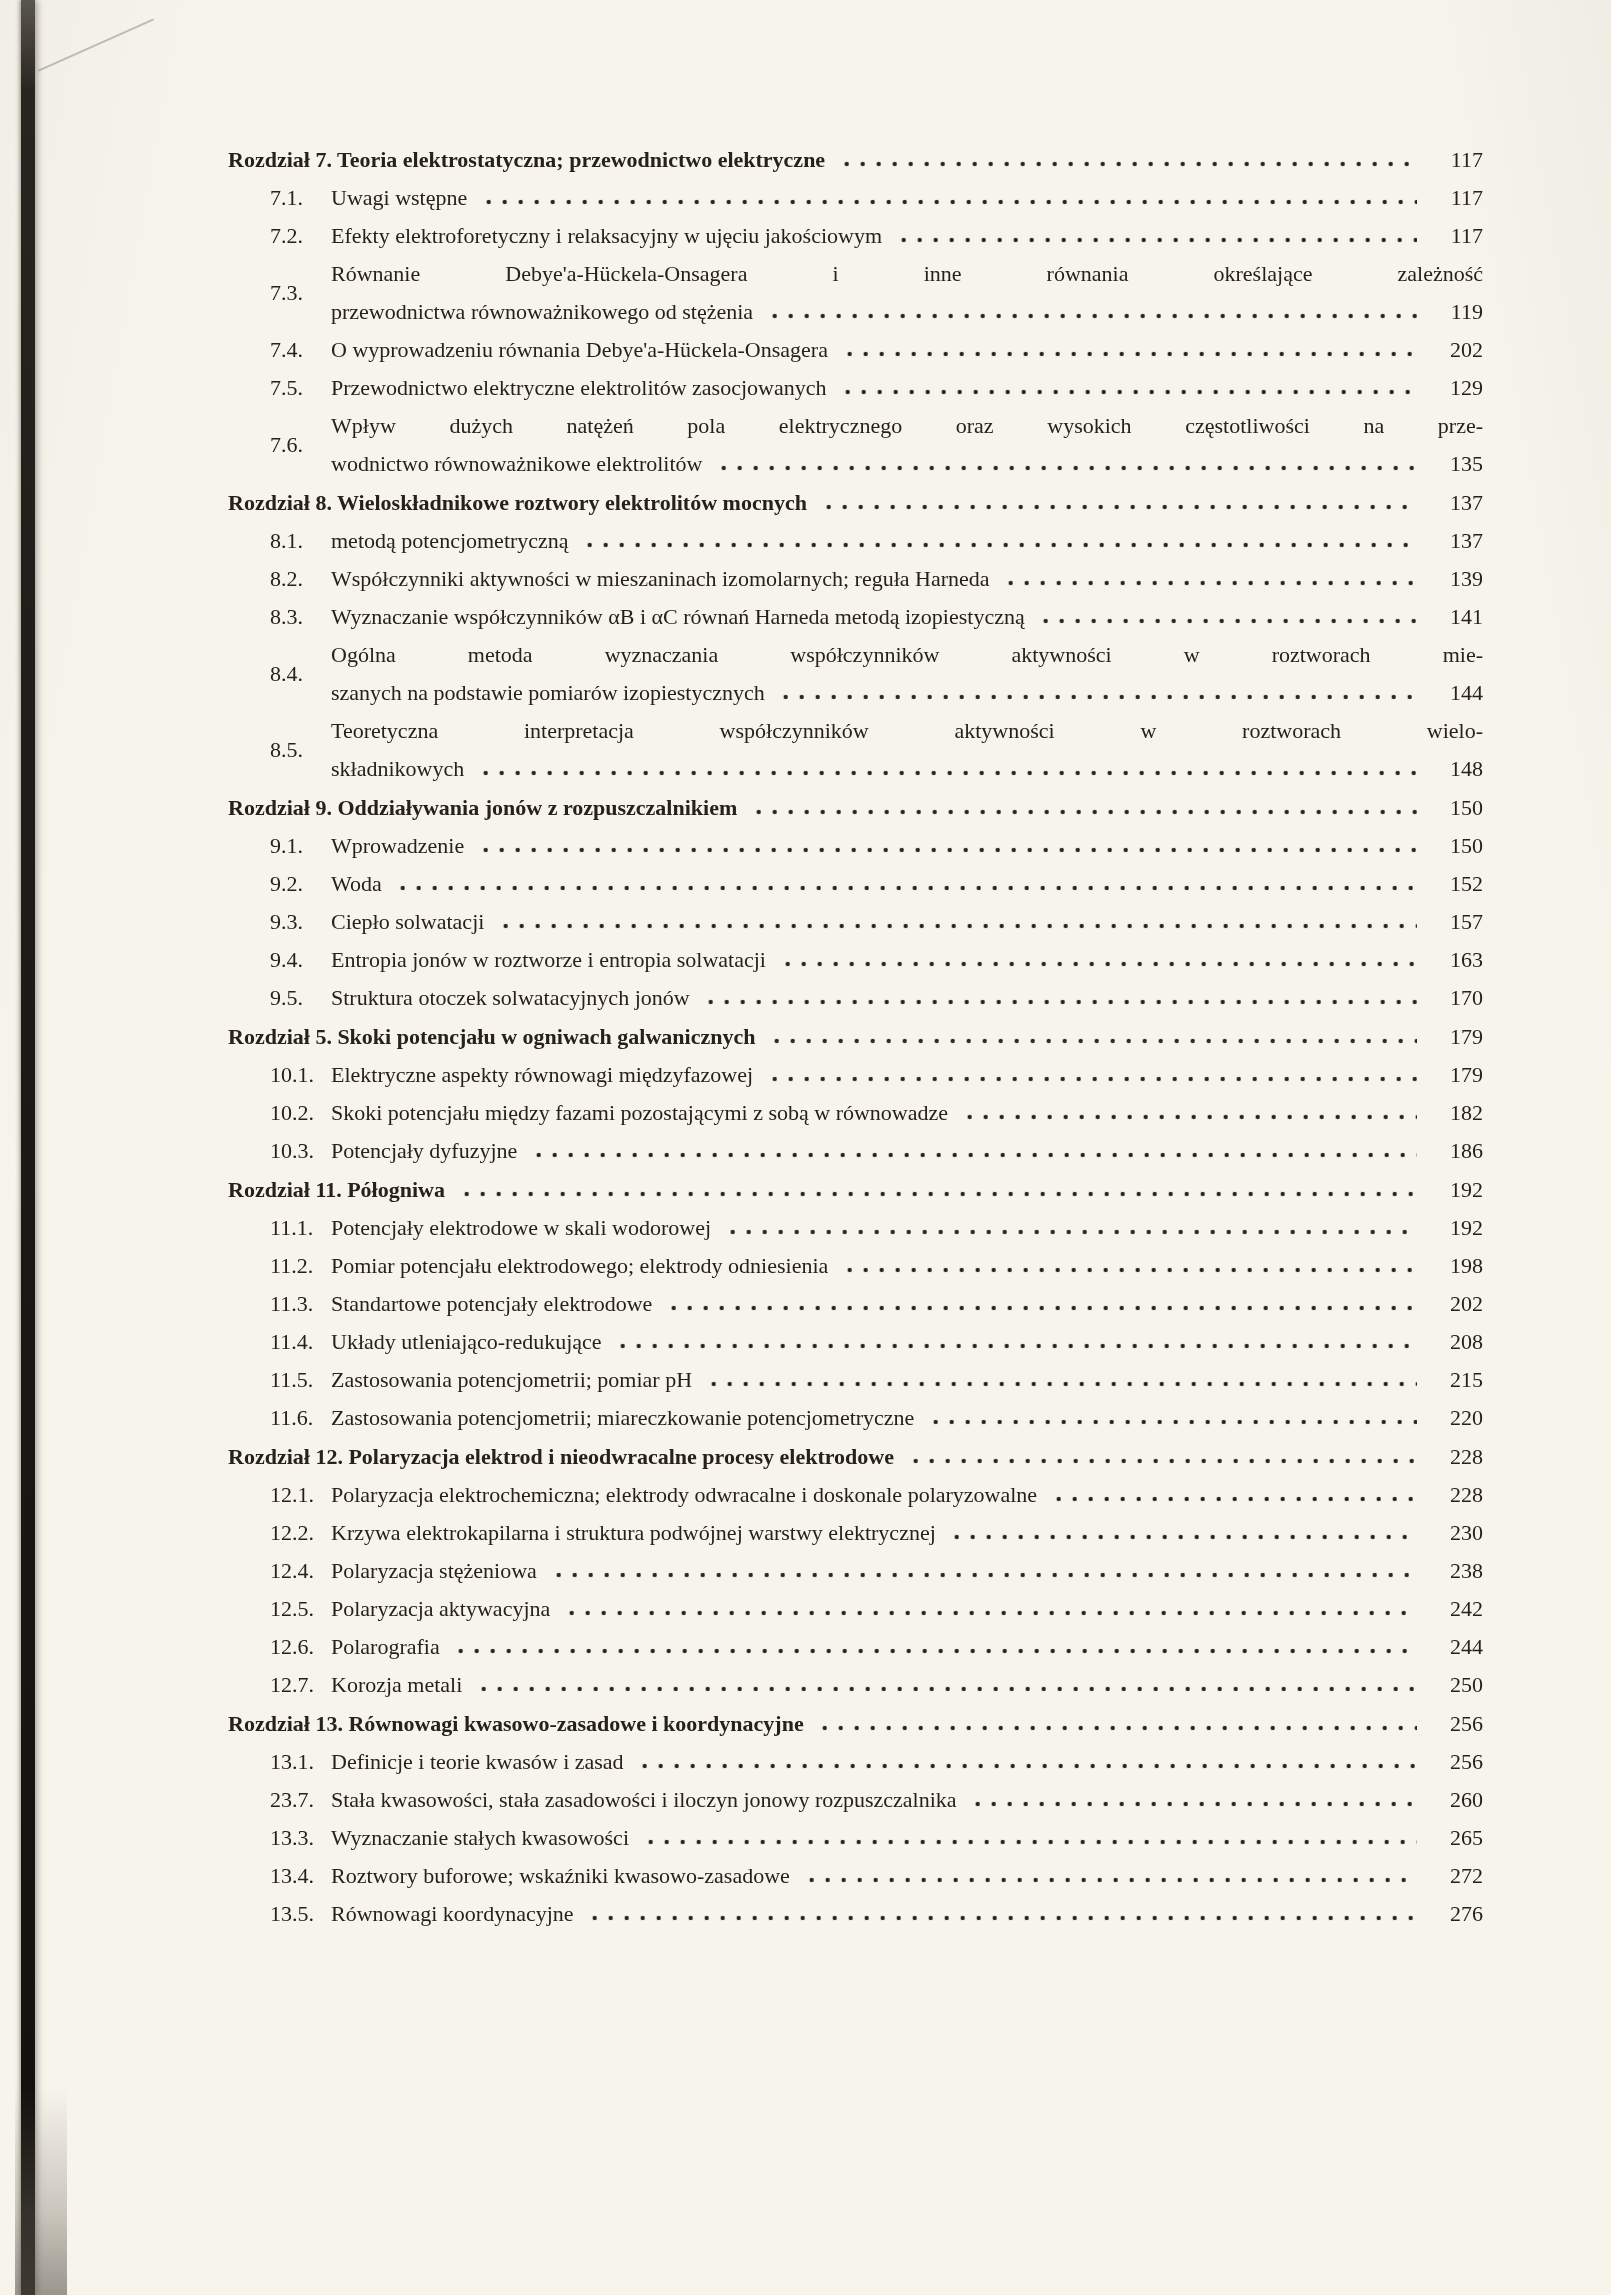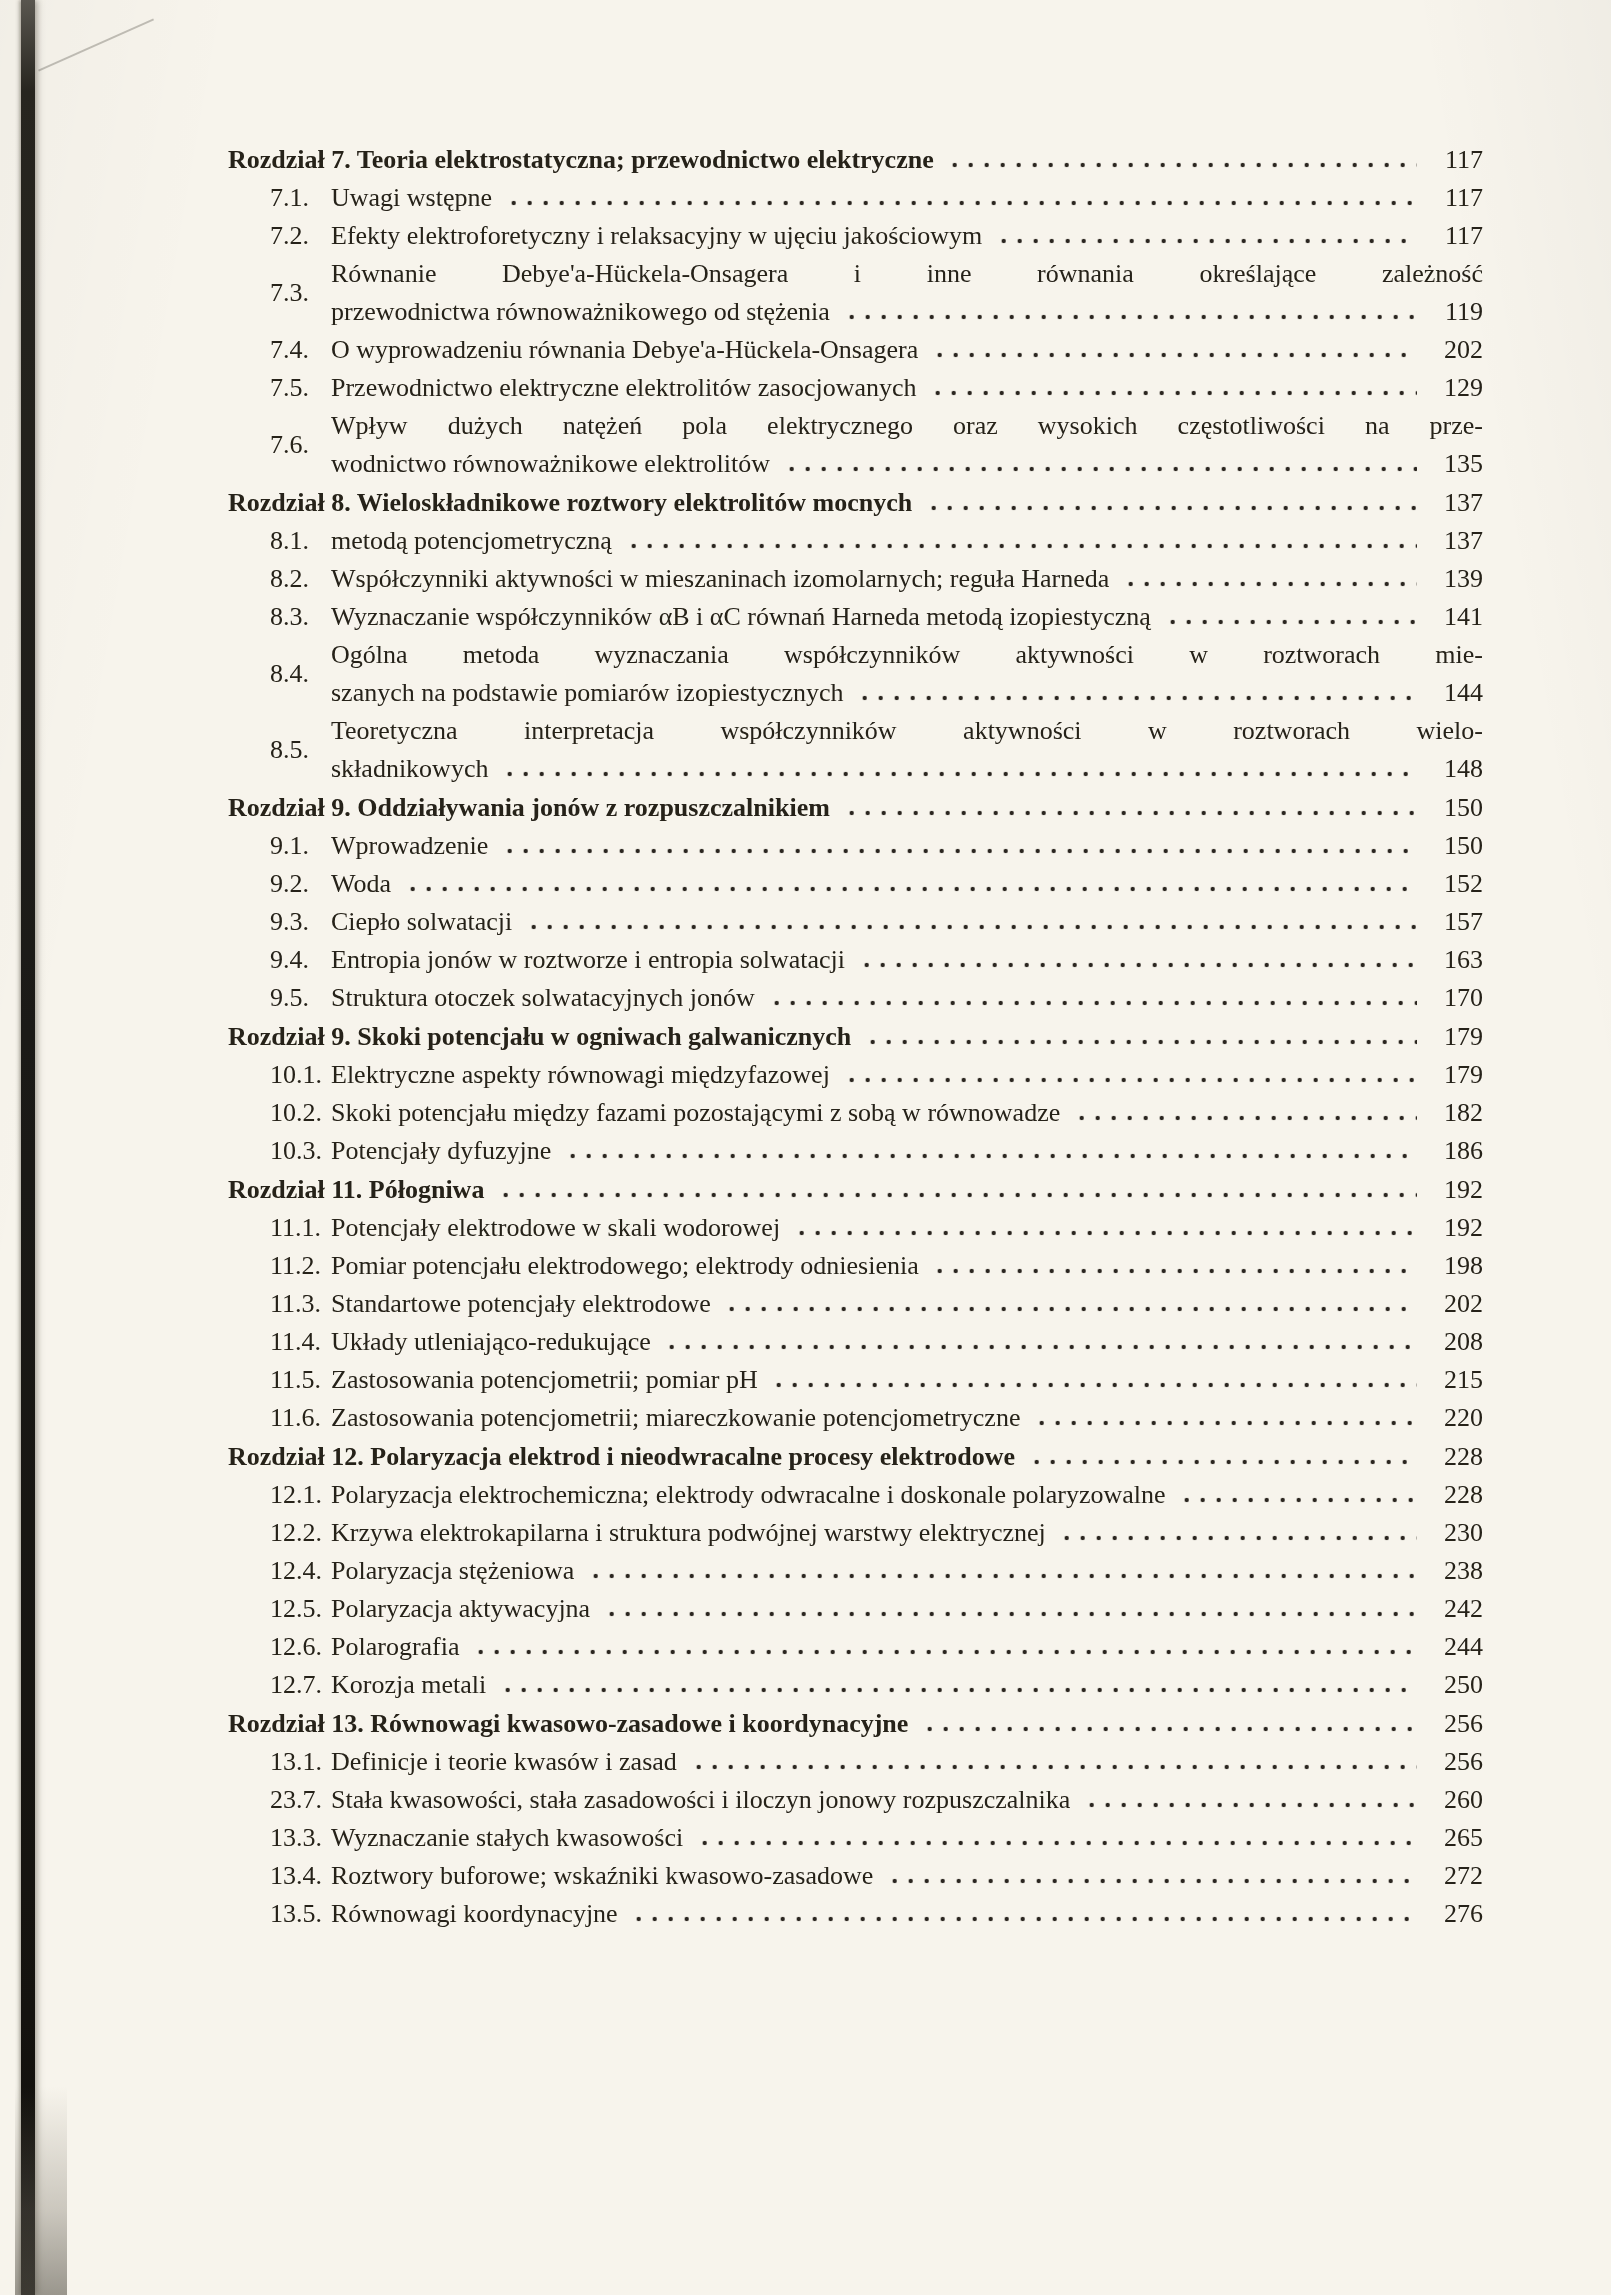--- a/index.html
+++ b/index.html
@@ -13,21 +13,21 @@
   .page {
     position: relative;
     width: 1612px;
     height: 2295px;
     margin: 0 auto;
     background:
       linear-gradient(100deg, rgba(0,0,0,0.025) 0%, rgba(0,0,0,0) 12%),
       linear-gradient(260deg, rgba(0,0,0,0.03) 0%, rgba(0,0,0,0) 10%),
       var(--paper, #f7f4ec);
     color: var(--ink, #262219);
-    font-size: 26px;
+    font-size: 22px;
     overflow: hidden;
   }
 
   
   .scan-edge {
     position: absolute;
     left: 21px;
     top: 0;
     width: 14.2px;
     height: 100%;
@@ -332,21 +332,21 @@
         <span class="leader"></span>
         <span class="page-num">170</span>
       </div>
     </div>
   </div>
 </div>
   </section>
 
   <section class="chapter">
     <div class="chapter-head">
-      <span class="chead-text">Rozdział 9. Skoki potencjału w ogniwach galwanicznych</span>
+      <span class="chead-text">Rozdział 5. Skoki potencjału w ogniwach galwanicznych</span>
       <span class="leader"></span>
       <span class="page-num">179</span>
     </div>
     <div class="sections">
   <div class="section-row">
     <span class="sec-num">10.1.</span>
     <div class="sec-body">
       <div class="last-line">
         <span class="line-text">Elektryczne aspekty równowagi międzyfazowej</span>
         <span class="leader"></span>

